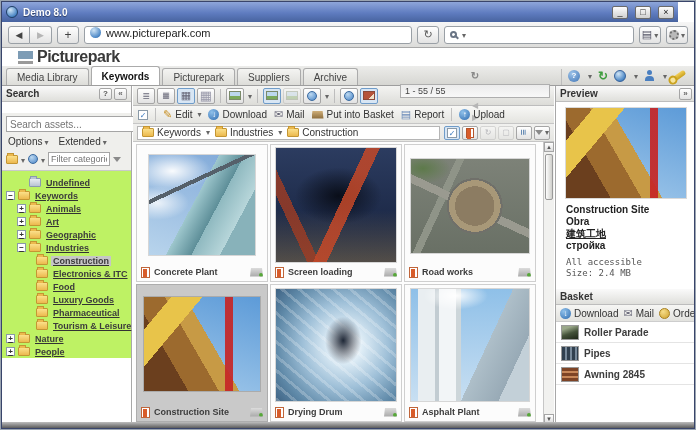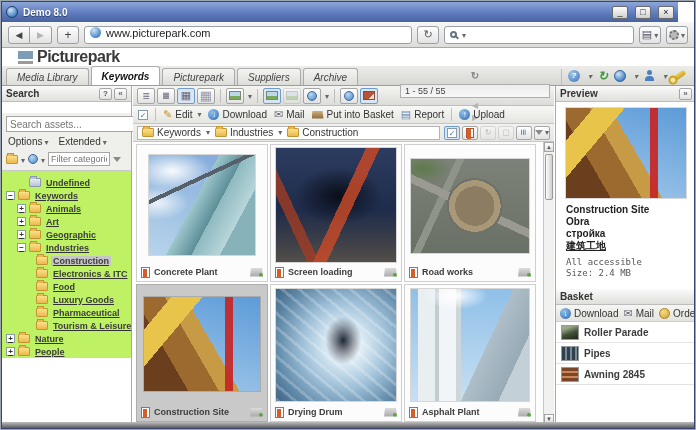--- a/index.html
+++ b/index.html
@@ -50,21 +50,21 @@
   .brandbar { position:absolute; top:46px; left:0; right:0; height:18px; background:#fff;
     display:flex; align-items:center; padding-left:16px; gap:4px; }
   .logo-mark { width:15px; height:13px; position:relative; }
   .logo-mark::before { content:""; position:absolute; top:0; left:0; width:15px; height:8px; background:#7d9cb5; }
   .logo-mark::after { content:""; position:absolute; bottom:0; left:0; width:15px; height:3px; background:#9a9a9a; }
   .logo-text { font-size:16px; font-weight:bold; color:#3a3a3a; letter-spacing:-0.5px; }
 
   
   .tabbar { position:absolute; top:64px; left:0; right:0; height:20px;
     background:linear-gradient(#ececea,#d6d6d2); border-bottom:1px solid #9e9e9e;
-    display:flex; align-items:flex-end; padding:0 4px;font-style:italic; }
+    display:flex; align-items:flex-end; padding:0 4px; }
   .tab { height:17px; padding:0 10px; margin-right:2px; display:flex; align-items:center;
     border:1px solid #ababab; border-bottom:none; border-radius:3px 3px 0 0;
     background:linear-gradient(#f4f4f2,#ddddd9); color:#444; }
   .tab.active { background:#fff; font-weight:bold; height:19px; color:#111; }
   .topicons { margin-left:auto; display:flex; align-items:center; gap:6px; padding:0 4px 3px 6px;
     border-left:1px solid #bdbdbd; height:16px; }
   .ci { width:12px; height:12px; border-radius:50%; display:inline-flex; align-items:center;
     justify-content:center; font-size:8px; font-weight:bold; color:#fff; }
   .ci.help { background:radial-gradient(circle at 35% 30%, #9ec4ea, #3f74b5); }
   .ci.help::before{content:"?";}
@@ -594,22 +594,22 @@
     <div class="rightcol">
       <div class="panelhdr">
         <span>Preview</span>
         <span class="sp"></span>
         <span class="tinybtn raquo"></span>
       </div>
       <div class="previewbody">
         <div class="thumb art-construction previewsize"></div>
         <div class="pv-name">Construction Site</div>
         <div class="pv-alt">Obra</div>
+        <div class="pv-alt link">建筑工地</div>
         <div class="pv-alt">стройка</div>
-        <div class="pv-alt link">建筑工地</div>
         <div class="pv-meta">All accessible</div>
         <div class="pv-meta" style="margin-top:0">Size: 2.4 MB</div>
       </div>
       <div class="panelhdr" style="margin-top:4px">
         <span>Basket</span>
         <span class="sp"></span>
       </div>
       <div class="basketbar">
         <span class="act">
             <span class="bluecirc dn"></span>

